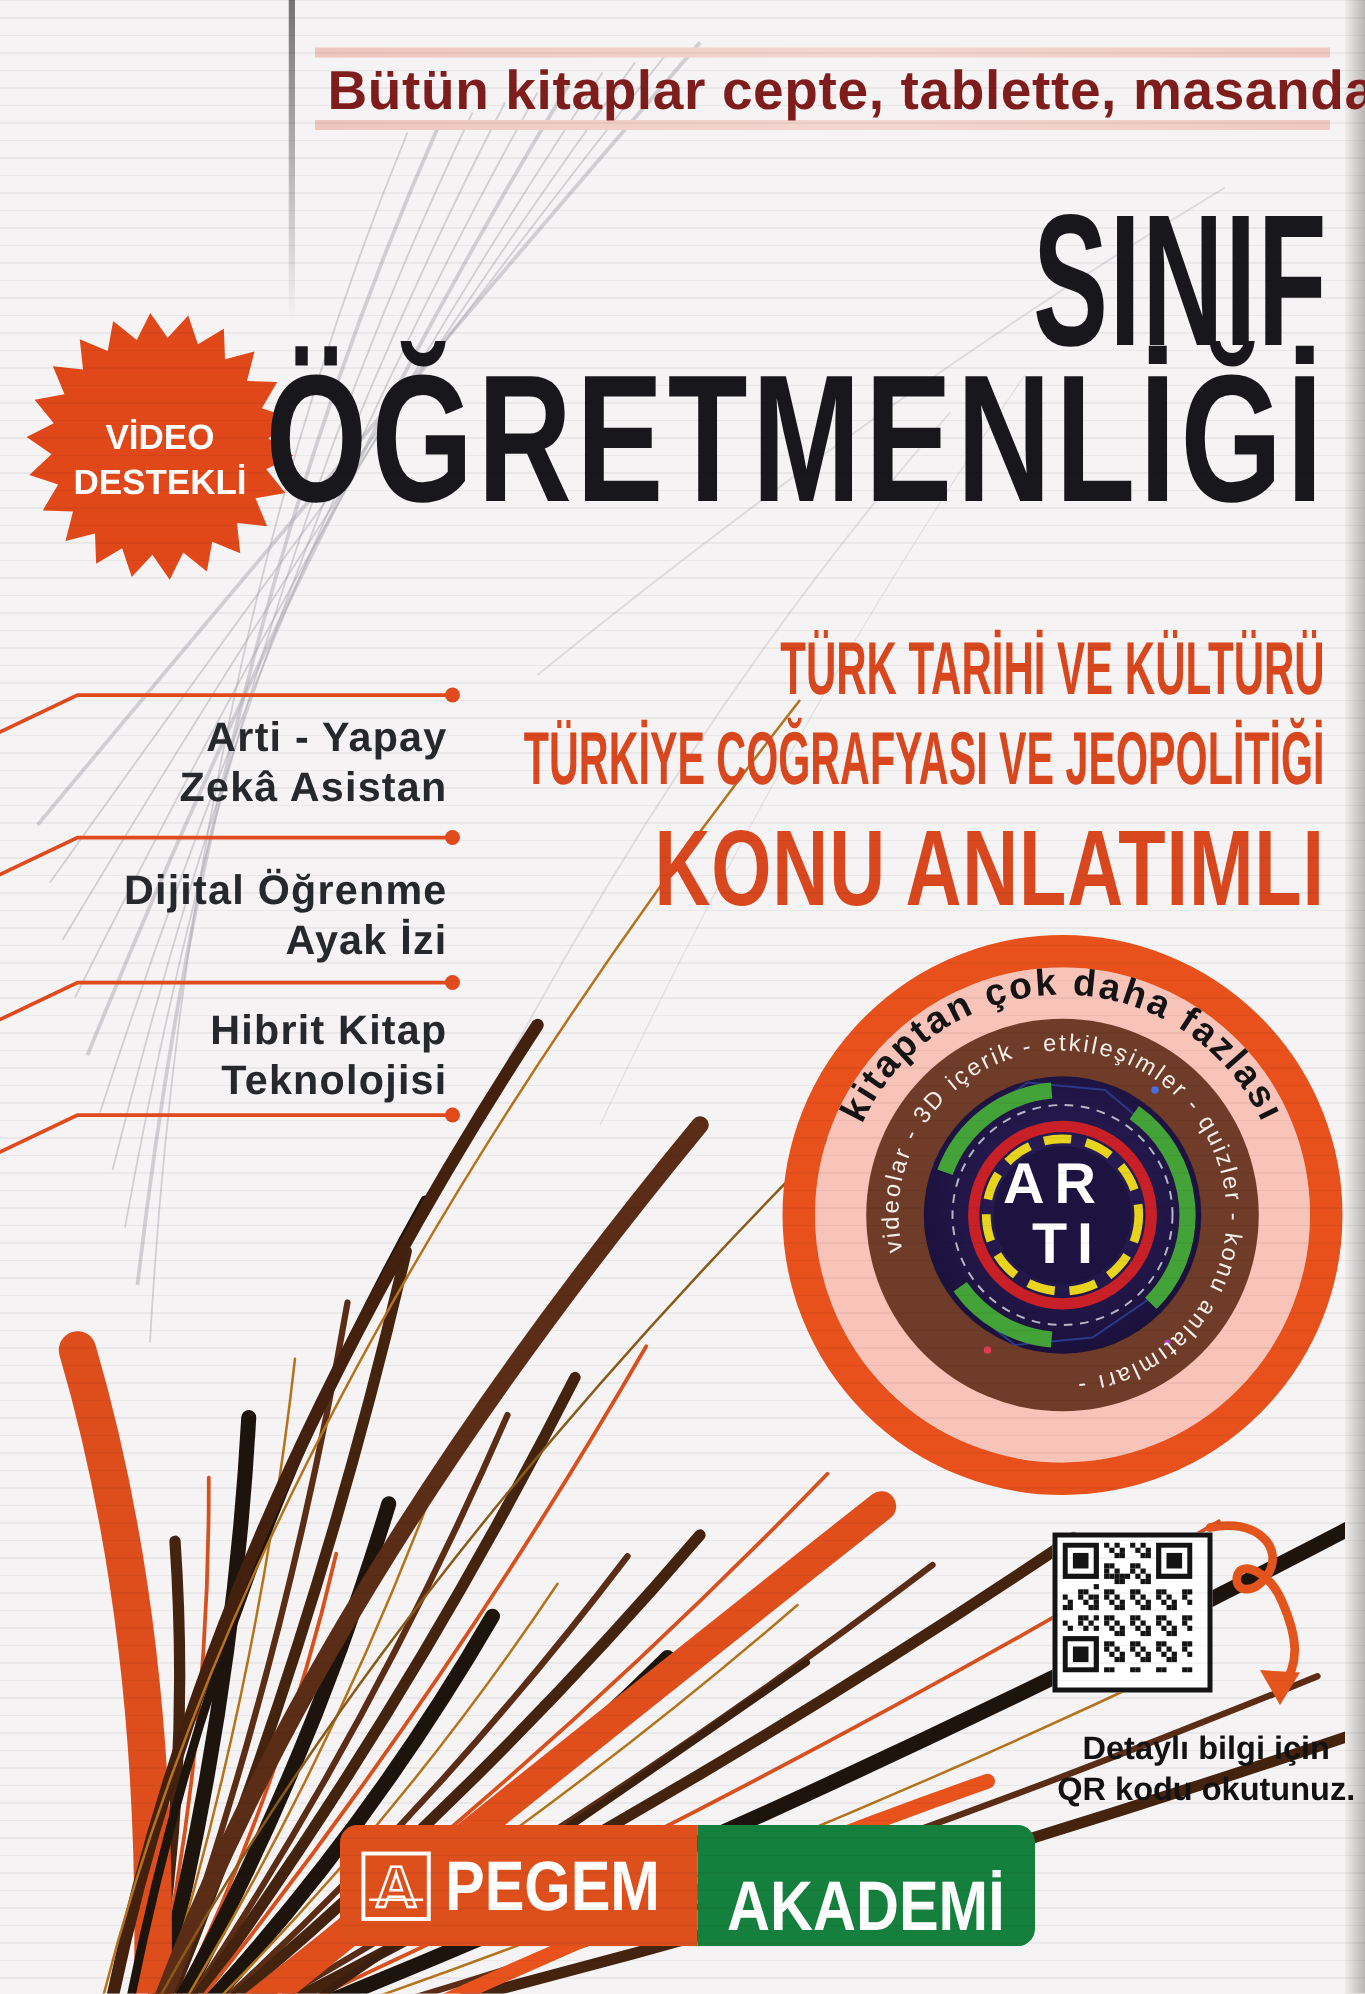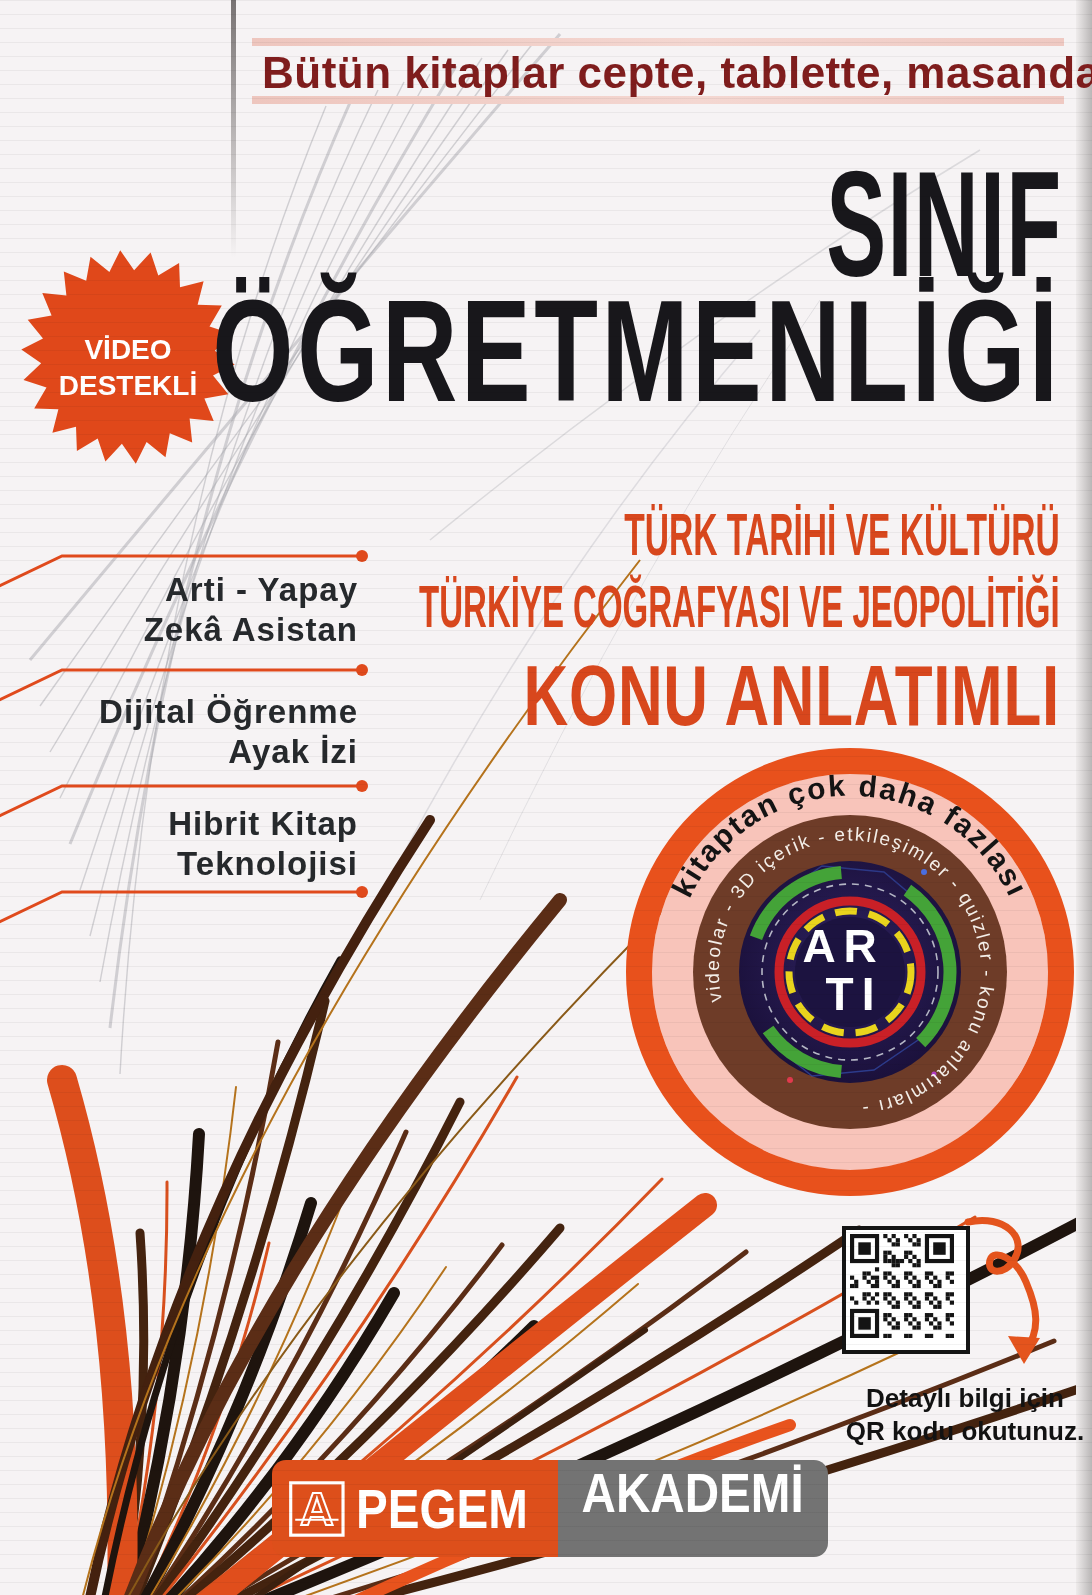--- a/index.html
+++ b/index.html
@@ -37,21 +37,21 @@
   
   .badge{left:622px;top:744px;}
   
   .qrframe{left:842px;top:1226px;width:112px;height:112px;border:4px solid #141414;
     background:#fff;padding:4px;}
   .qrcap{left:836px;top:1382px;width:258px;text-align:center;color:#121212;
     font-weight:700;font-size:26px;line-height:33px;}
   
   .plogo{left:272px;top:1460px;width:556px;height:97px;border-radius:14px;overflow:hidden;display:flex;}
   .pleft{width:286px;height:100%;background:#dd4f1b;display:flex;align-items:center;}
-  .pright{flex:1;height:100%;background:#737373;display:flex;align-items:flex-start;justify-content:center;}
+  .pright{flex:1;height:100%;background:#15803d;display:flex;align-items:flex-end;justify-content:center;}
   .pname{color:#fff;font-size:56px;font-weight:700;transform:scaleX(.85);transform-origin:left center;
     white-space:nowrap;letter-spacing:0;}
   .scanlines{left:0;top:0;width:100%;height:100%;pointer-events:none;opacity:.05;
     background:repeating-linear-gradient(to bottom,#000 0 1px,transparent 1px 14px);}
   svg text{font-family:"Liberation Sans",sans-serif;}
 </style>
 </head>
 <body>
 
 <div class="cover">

